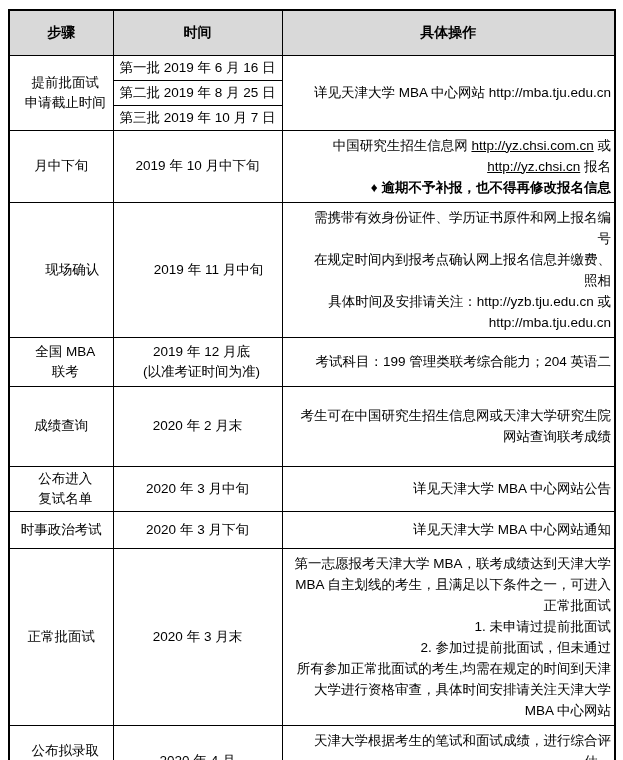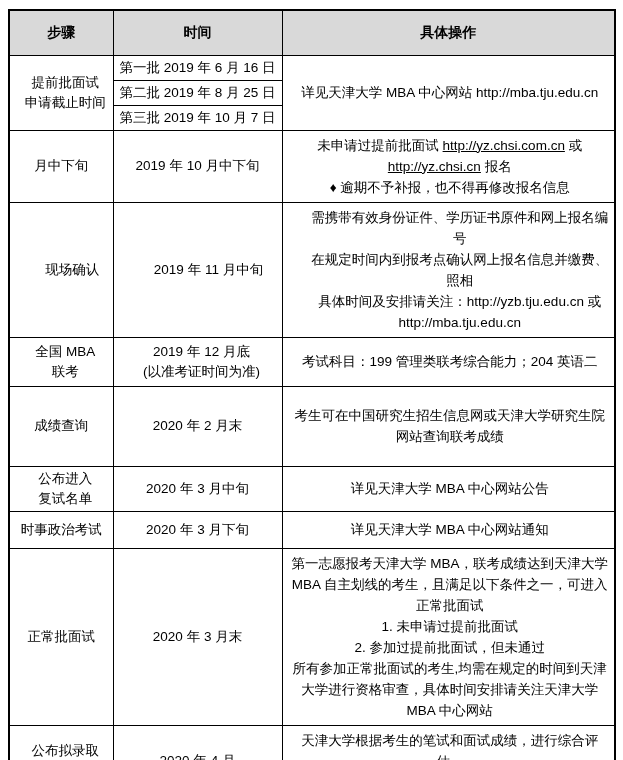--- a/index.html
+++ b/index.html
@@ -25,24 +25,24 @@
     overflow: hidden;
   }
   th {
     background: var(--header-bg);
     font-weight: bold;
     height: 45px;
     text-align: center;
     font-size: 14px;
   }
   td.c1, td.c2 { text-align: center; line-height: 20px; }
-  td.c3 { text-align: center; line-height: 21px; padding: 4px 3px 4px 6px; }
+  td.c3 { text-align: right; line-height: 21px; padding: 4px 3px 4px 6px; }
   .multiline { white-space: pre-line; padding-left: 12px; }
   .u { text-decoration: underline; }
-  .b { font-weight: normal; }
+  .b { font-weight: bold; }
   tr.r-sub td { height: 24px; }
   tr.r-online td { height: 61px; }
   tr.r-onsite td { height: 93px; padding-left: 26px; }
   tr.r-exam td { height: 49px; }
   tr.r-score td { height: 80px; }
   tr.r-retest td { height: 44px; }
   tr.r-politics td { height: 37px; margin-left: 44px; }
   tr.r-normal td { height: 177px; margin-top: 16px; }
   tr.r-admlist td { height: 47px; }
   tr.r-letter td { height: 47px; }
@@ -76,21 +76,21 @@
         <td class="c2">第二批 2019 年 8 月 25 日</td>
       </tr>
       <tr class="r-sub">
         <td class="c2">第三批 2019 年 10 月 7 日</td>
       </tr>
 
       <tr class="r-online">
         <td class="c1">月中下旬</td>
         <td class="c2">2019 年 10 月中下旬</td>
         <td class="c3">
-          <div><span>未申请过提前批面试 </span><span class="u">http://yz.chsi.com.cn</span><span> 或</span></div>
+          <div><span>中国研究生招生信息网 </span><span class="u">http://yz.chsi.com.cn</span><span> 或</span></div>
           <div><span class="u">http://yz.chsi.cn</span><span> 报名</span></div>
           <div class="b">♦ 逾期不予补报，也不得再修改报名信息</div>
         </td>
       </tr>
 
       <tr class="r-onsite">
         <td class="c1">现场确认</td>
         <td class="c2">2019 年 11 月中旬</td>
         <td class="c3 multiline">需携带有效身份证件、学历证书原件和网上报名编号
 在规定时间内到报考点确认网上报名信息并缴费、照相

